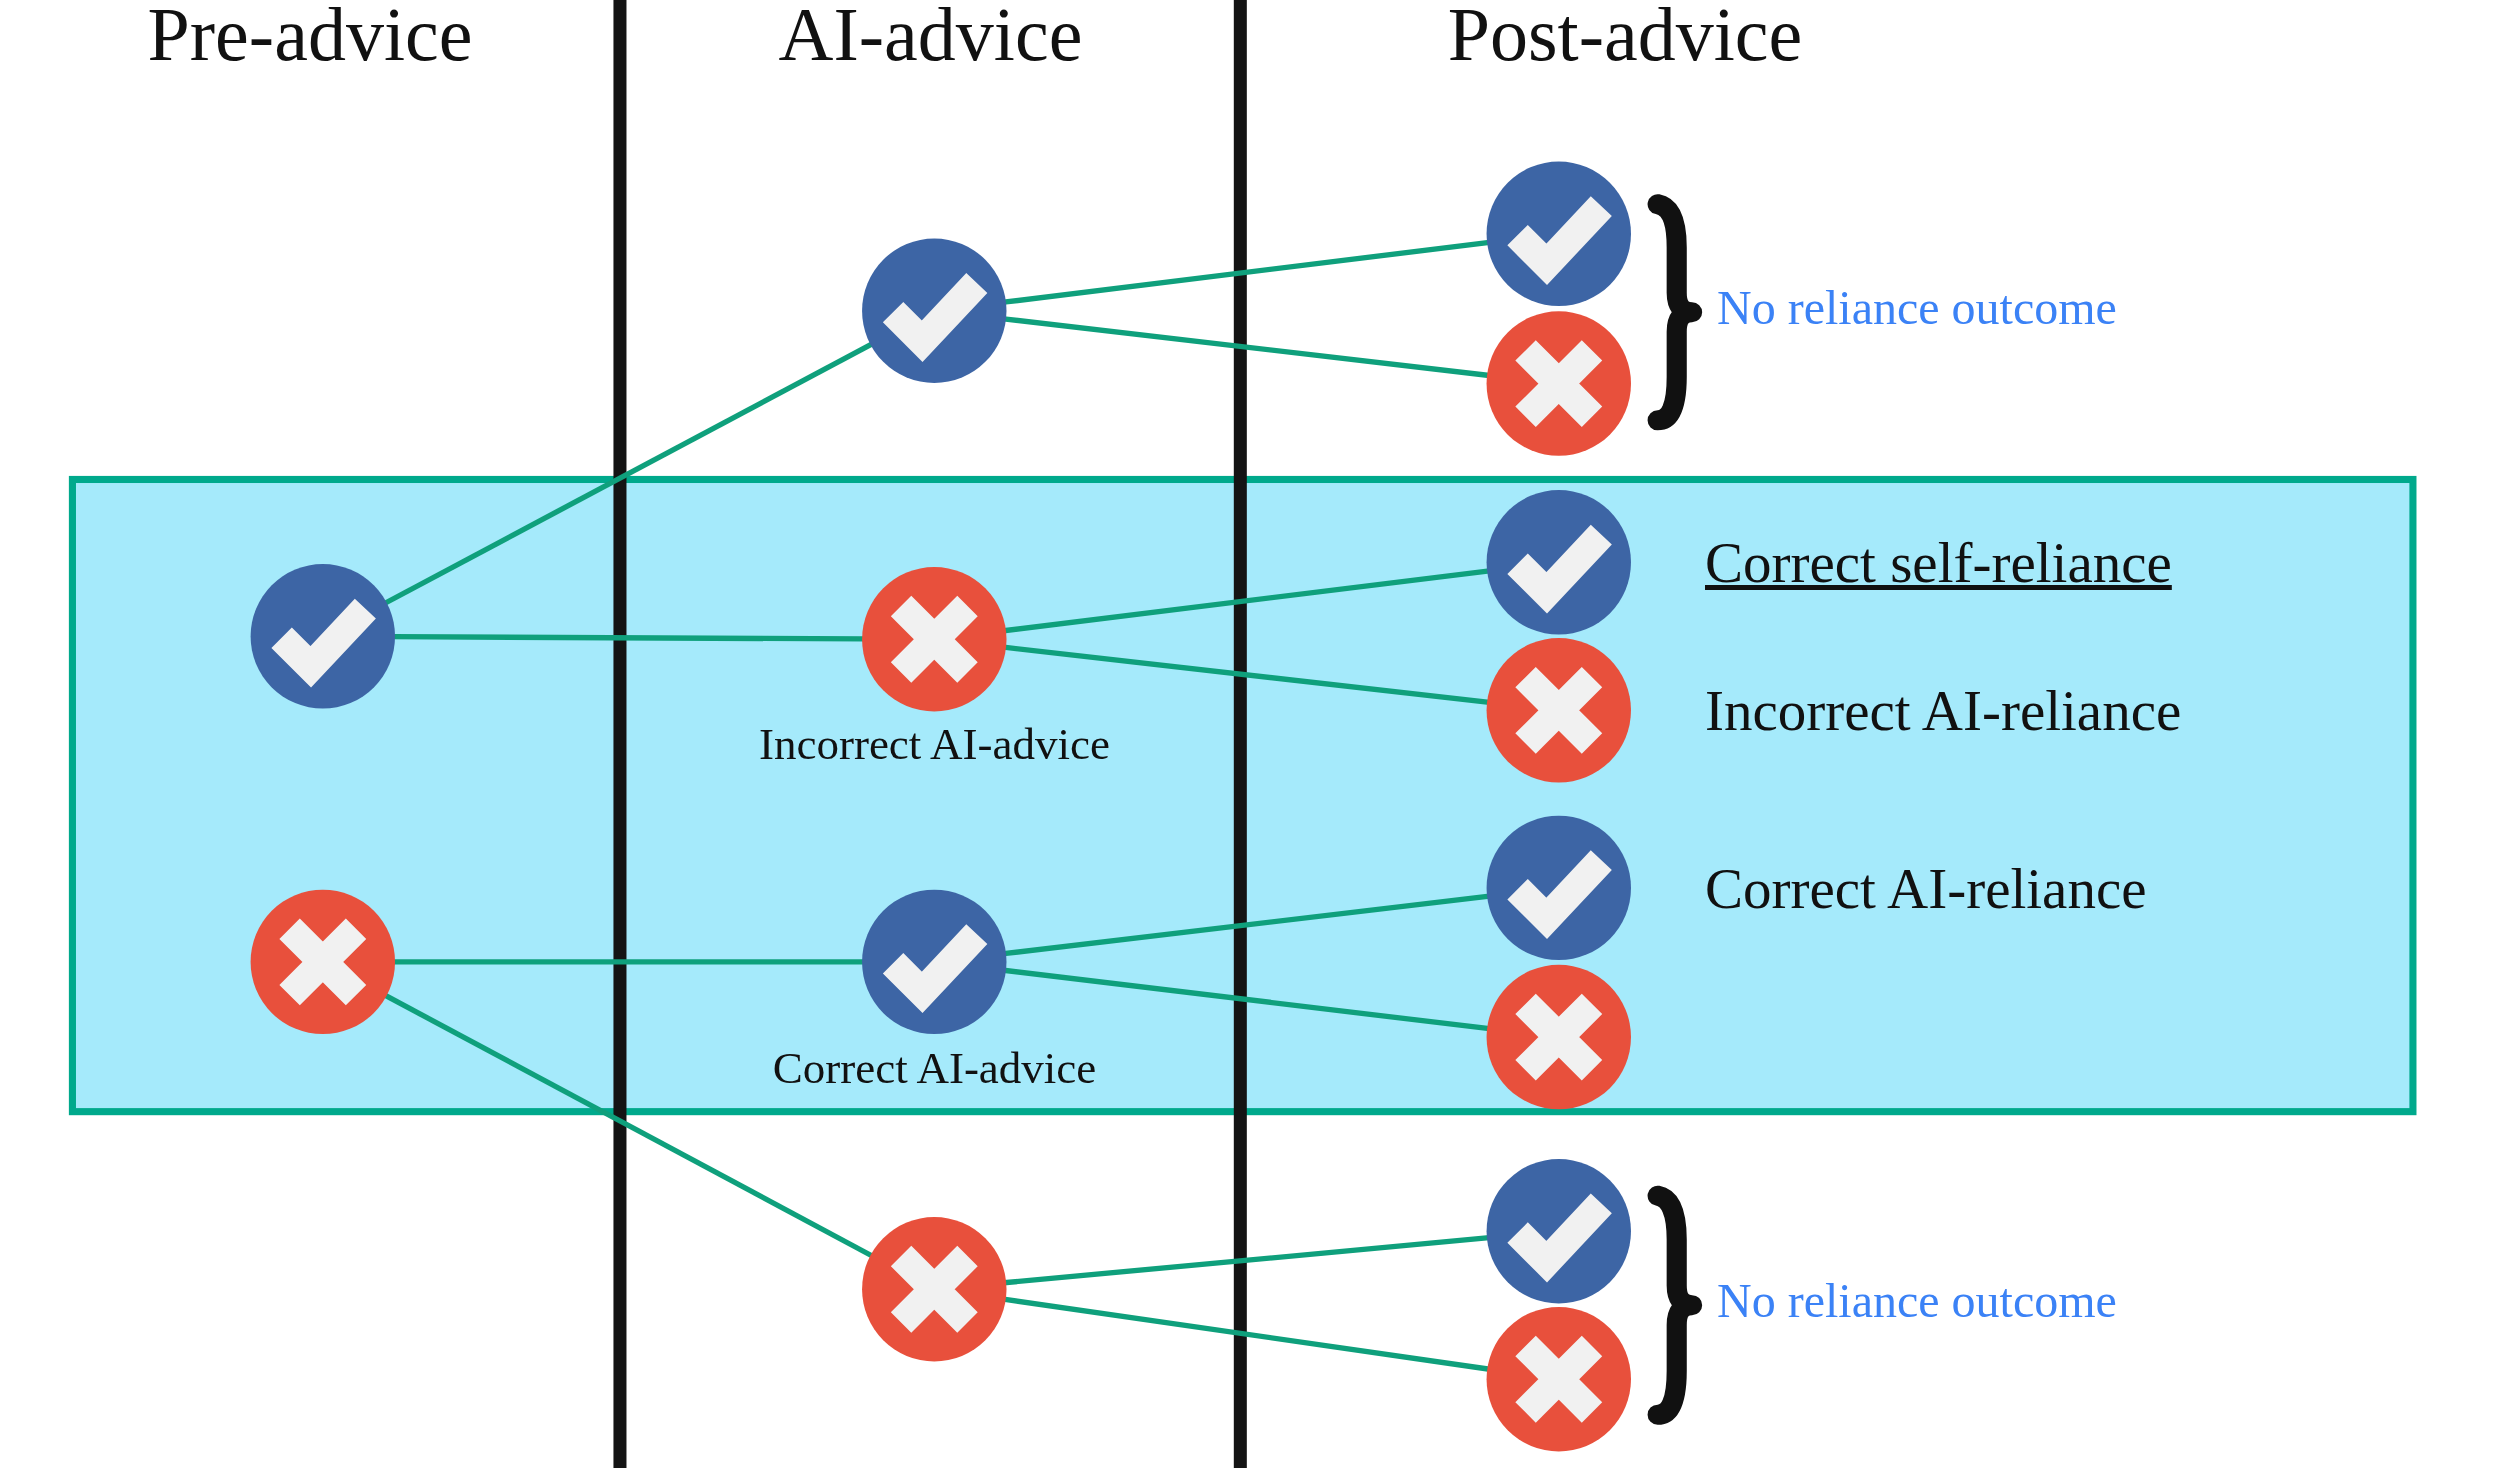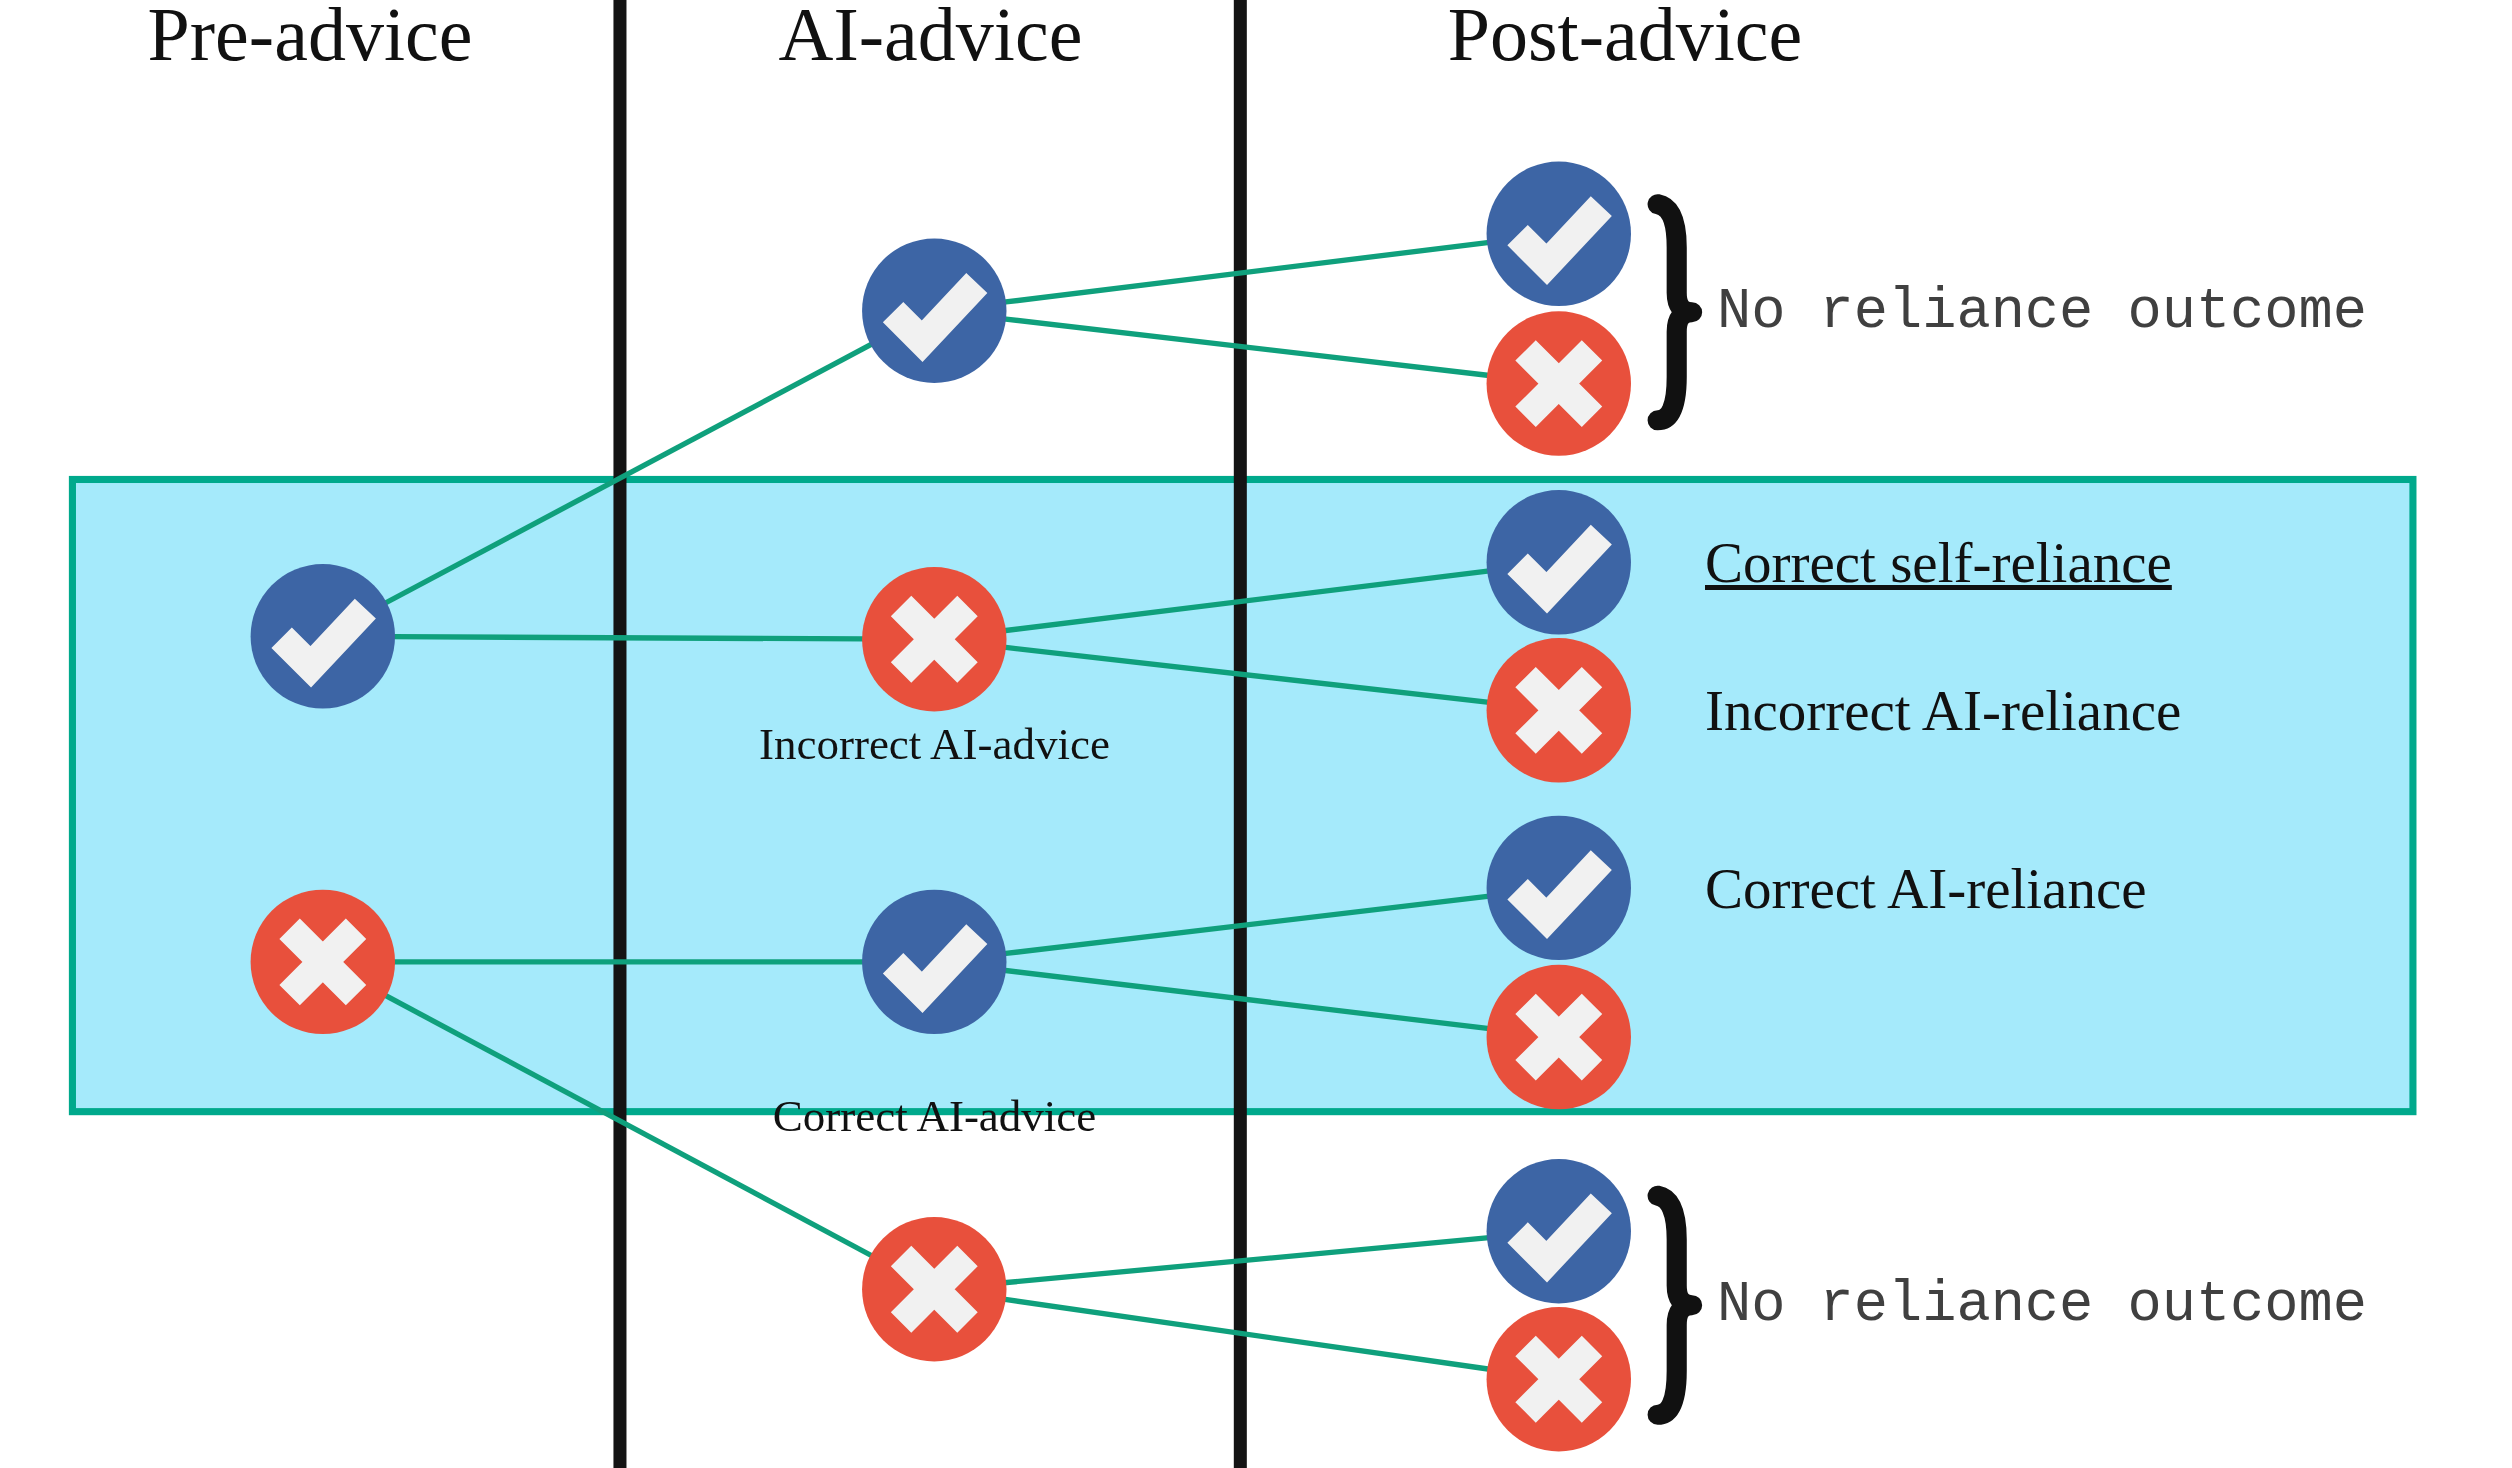--- a/index.html
+++ b/index.html
@@ -17,23 +17,23 @@
     position:absolute;text-align:center;color:#111111;
     font-family:"Liberation Serif","DejaVu Serif",serif;
     font-size:45px;line-height:1;white-space:nowrap;
   }
   .outcome-label{
     position:absolute;color:#111111;
     font-family:"Liberation Serif","DejaVu Serif",serif;
     font-size:57px;line-height:1;white-space:nowrap;
   }
   .brace-label{
-    position:absolute;color:#404040;
-    font-family:Liberation Mono, monospace;
-    font-size:57px;line-height:1;white-space:nowrap;
+    position:absolute;color:#3b82f6;
+    font-family:Liberation Serif, serif;
+    font-size:48px;line-height:1;white-space:nowrap;
   }
 </style>
 </head>
 <body>
 
 <div id="stage">
   <svg id="svgroot" viewBox="0 0 4243 2480" xmlns="http://www.w3.org/2000/svg">
     <g id="highlight-layer">
         <rect x="122" y="810" width="3954" height="1068" fill="#A5EAFB" stroke="#00A98C" stroke-width="12"></rect>
       </g>
@@ -117,21 +117,21 @@
         <path d="M 2800 345 q 32.24 6 32.24 73 L 2832.24 494.65 q 0 32.85 26 32.85 q -26 0 -26 32.85 L 2832.24 637 q 0 73 -32.24 73" fill="none" stroke="#111111" stroke-width="34" stroke-linecap="round" stroke-linejoin="round"></path>
         <path d="M 2800 2020 q 32.24 6 32.24 74 L 2832.24 2171.7 q 0 33.3 26 33.3 q -26 0 -26 33.3 L 2832.24 2316 q 0 74 -32.24 74" fill="none" stroke="#111111" stroke-width="34" stroke-linecap="round" stroke-linejoin="round"></path>
       </g>
   </svg>
 
   <div class="col-header" style="left:0;top:-3.6px;width:620px;">Pre-advice</div>
   <div class="col-header" style="left:620px;top:-3.6px;width:621px;">AI-advice</div>
   <div class="col-header" style="left:1240px;top:-3.6px;width:770px;">Post-advice</div>
 
   <div class="advice-label" style="left:579px;top:722px;width:711px;">Incorrect AI-advice</div>
-  <div class="advice-label" style="left:579px;top:1046px;width:711px;margin-top:48px;">Correct AI-advice</div>
+  <div class="advice-label" style="left:579px;top:1046px;width:711px;">Correct AI-advice</div>
 
   <div class="outcome-label" style="left:1705px;top:534px;text-decoration:underline;">Correct self-reliance</div>
   <div class="outcome-label" style="left:1705px;top:682px;text-align:right;">Incorrect AI-reliance</div>
   <div class="outcome-label" style="left:1705px;top:860px;">Correct AI-reliance</div>
 
   <div class="brace-label" style="left:1717px;top:284px;">No reliance outcome</div>
   <div class="brace-label" style="left:1717px;top:1277px;">No reliance outcome</div>
 </div>
 
 

